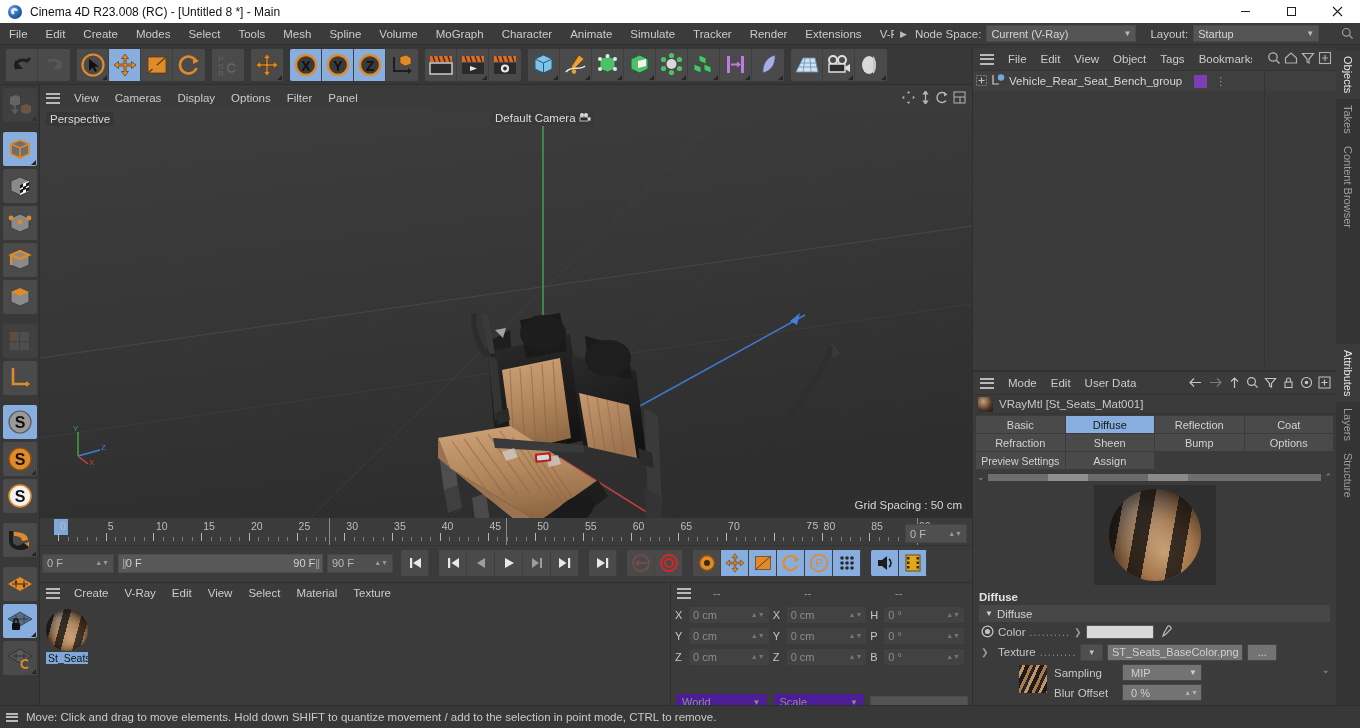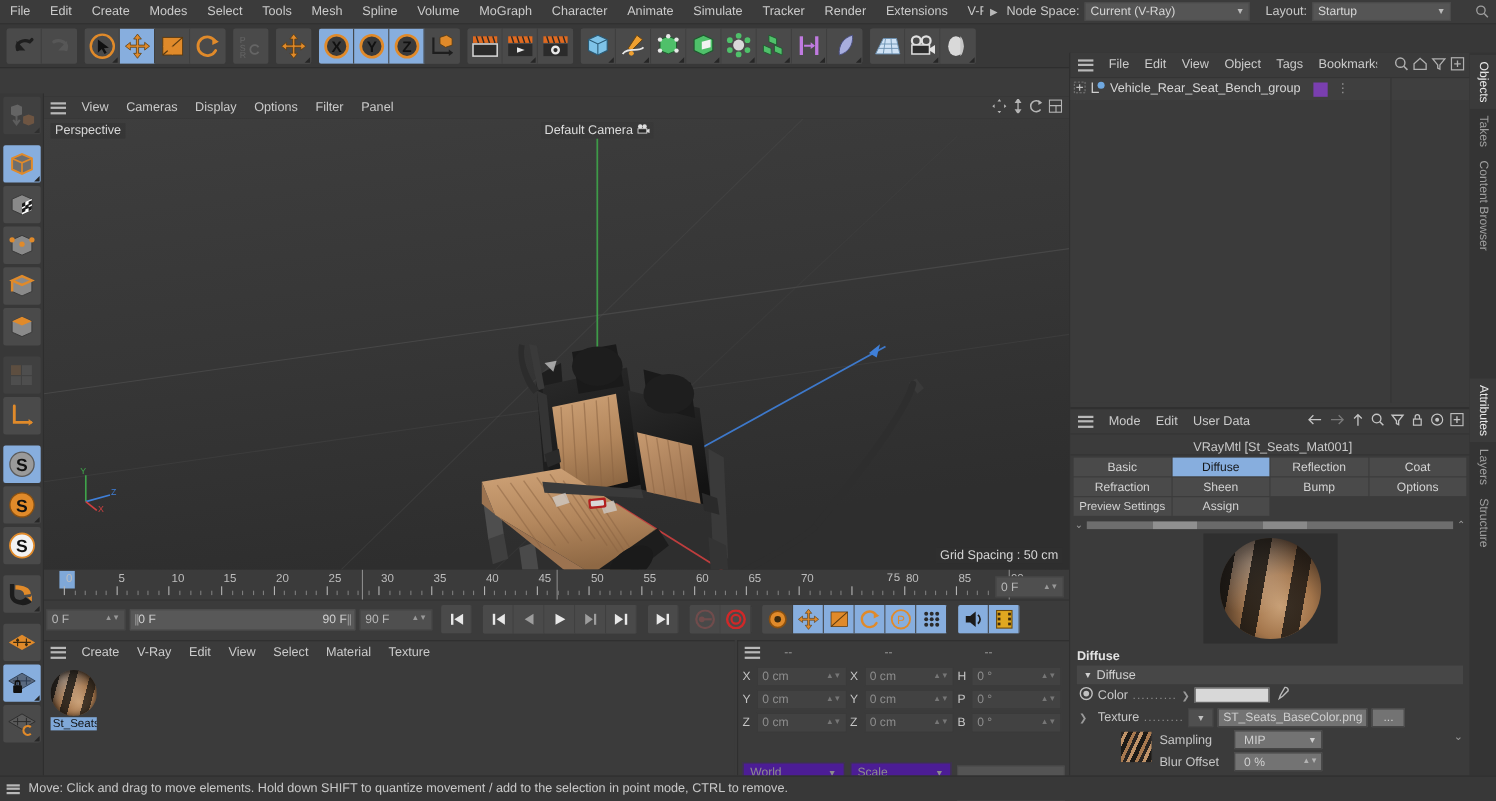--- a/index.html
+++ b/index.html
@@ -172,21 +172,21 @@
   .om-right{ margin-left:auto; display:flex; gap:3px; padding-right:4px;}
   .om-body{ height:296px; background:#3b3b3b; position:relative; border-top:1px solid #343434;}
   .om-row{ display:flex; align-items:center; height:20px; padding-left:3px; gap:4px; background:#3f3f3f;}
   .om-row .obj-name{ color:#d6d6d6; font-size:11.5px;}
   .om-colcell{ position:absolute; right:0; top:0; bottom:0; width:72px; border-left:1px solid #343434;}
 
   .attr{ position:absolute; left:0; right:0; top:322px; bottom:0; background:#3b3b3b; border-top:2px solid #303030;}
   .at-header{ height:22px; display:flex; align-items:center; padding-left:4px;}
   .at-header .menu-item{ line-height:22px; padding:0 7px;}
   .at-right{ margin-left:auto; display:flex; gap:5px; padding-right:5px; align-items:center;}
-  .at-title{ height:20px; display:flex; align-items:center; gap:6px; padding-left:5px; border-top:1px solid #343434; border-bottom:1px solid #343434;flex-direction:column;}
+  .at-title{ height:20px; display:flex; align-items:center; gap:6px; padding-left:5px; border-top:1px solid #343434; border-bottom:1px solid #343434;}
   .at-thumb{ width:15px;height:15px;border-radius:2px;
     background: radial-gradient(circle at 35% 30%, #c9a17a, #4a3526 60%, #181512 100%); }
   .tabgrid{ display:grid; grid-template-columns:repeat(4,1fr); gap:1px; padding:2px 3px 0 3px;}
   .tb{ height:17px; background:#4a4a4a; display:flex;align-items:center;justify-content:center; color:#d2d2d2; font-size:11px;}
   .tb.act{ background:#87aede; color:#16181a;}
   .tabrow3{ display:grid; grid-template-columns:repeat(4,1fr); gap:1px; padding:1px 3px 0 3px;}
   .tabrow3 .empty{ background:transparent;}
   .prev-strip{ height:10px; margin:3px 4px 0 4px; display:flex; align-items:center; gap:3px;}
   .chev{ color:#9a9a9a; font-size:9px;}
   .prev-bar{ flex:1; height:7px; background:linear-gradient(90deg,#6e6e6e 0 18%,#909090 18% 30%,#6a6a6a 30% 48%,#8a8a8a 48% 60%,#6e6e6e 60% 100%); }
@@ -229,20 +229,41 @@
   .status-text{ color:#c9c9c9; font-size:11.5px;}
   .hamb{ width:14px;height:11px; display:flex;flex-direction:column;justify-content:space-between; flex:0 0 auto;}
   .hamb i{ display:block;height:2px;background:#b9b9b9;}
   .hamb.sm{ width:12px;height:9px;}
 </style>
 </head>
 <body>
 
 <div class="app">
 
+  <div class="titlebar">
+    <div class="c4d-logo"></div>
+    <div class="title-text">Cinema 4D R23.008 (RC) - [Untitled 8 *] - Main</div>
+    <div class="win-btns">
+      <div class="win-btn">
+        <svg width="11" height="11" viewBox="0 0 11 11">
+            <rect x="1" y="5" width="9" height="1" fill="#202020"></rect>
+          </svg>
+      </div>
+      <div class="win-btn">
+        <svg width="11" height="11" viewBox="0 0 11 11">
+            <rect x="1.5" y="1.5" width="8" height="8" fill="none" stroke="#202020"></rect>
+          </svg>
+      </div>
+      <div class="win-btn">
+        <svg width="11" height="11" viewBox="0 0 11 11">
+            <path d="M1 1 L10 10 M10 1 L1 10" stroke="#202020" stroke-width="1.1"></path>
+          </svg>
+      </div>
+    </div>
+  </div>
 
   <div class="menubar">
     <div class="menu-clip" style="max-width:894px;">
       <div class="menu-item">File</div>
       <div class="menu-item">Edit</div>
       <div class="menu-item">Create</div>
       <div class="menu-item">Modes</div>
       <div class="menu-item">Select</div>
       <div class="menu-item">Tools</div>
       <div class="menu-item">Mesh</div>

